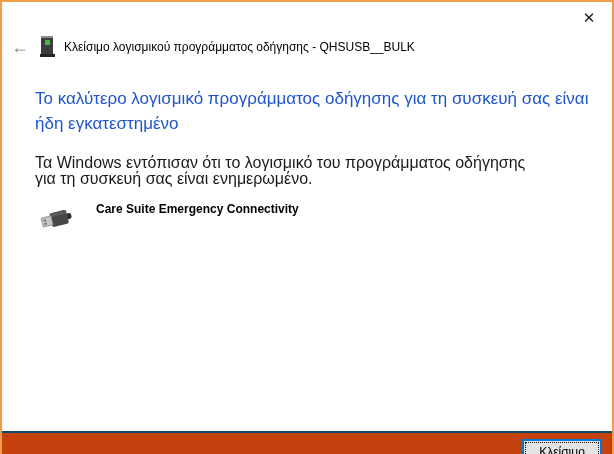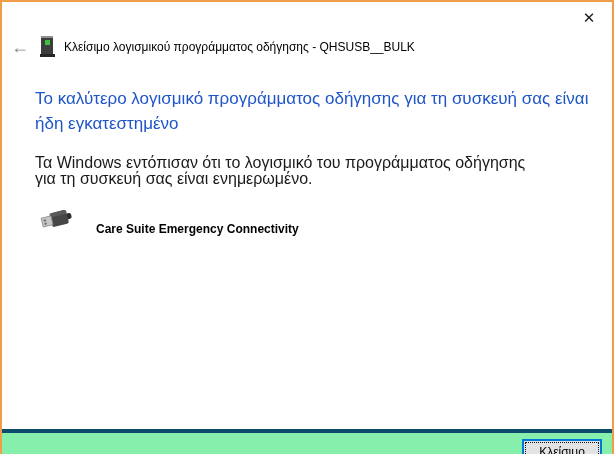--- a/index.html
+++ b/index.html
@@ -118,32 +118,32 @@
     display: flex;
     align-items: flex-start;
   }
   .usb-icon {
     width: 34px;
     height: 30px;
     margin-top: 3px;
   }
   .device-name {
     margin-left: 22px;
-    margin-top: 20px;
+    margin-top: 0;
     font-size: 12px;
     font-weight: 700;
     color: #000000;
   }
   
   .footer {
     position: absolute;
     left: 0; right: 0; bottom: 0;
     height: 21px;
-    background: #86efac;
-    border-top: 4px solid #0c4a6e;
+    background: #c2410c;
+    border-top: 2px solid #0c4a6e;
   }
   .close-button {
     position: absolute;
     left: 520px;
     top: 6px;
     width: 80px;
     height: 26px;
     box-sizing: border-box;
     background: #E3E3E3;
     border: 2px solid #0078D7;

